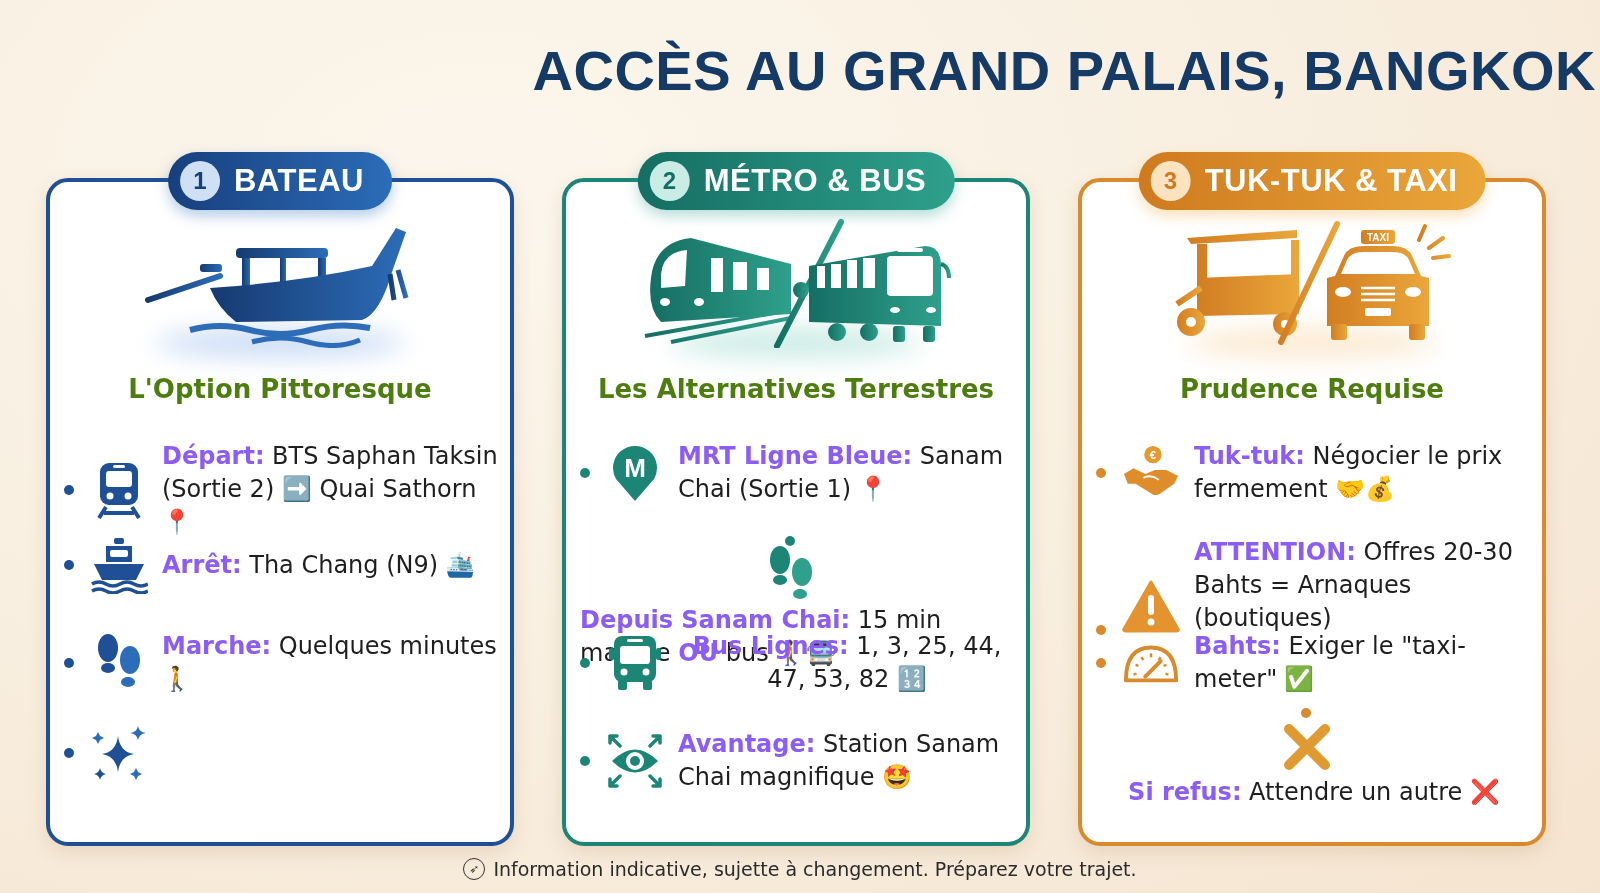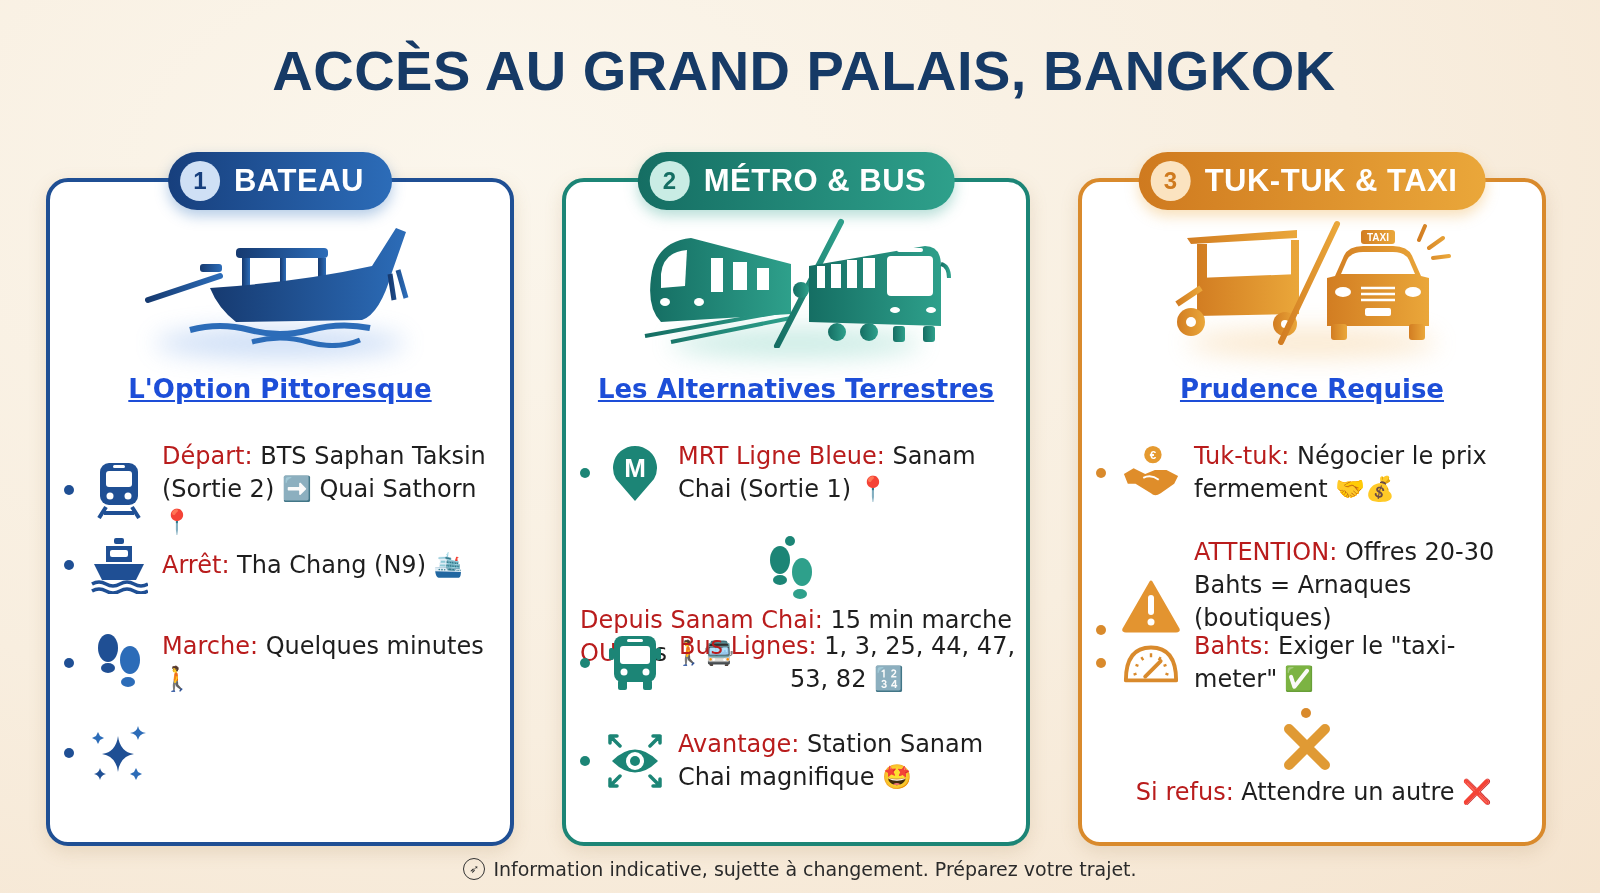--- a/index.html
+++ b/index.html
@@ -5,21 +5,21 @@
   * { box-sizing: border-box; margin: 0; padding: 0; }
   html, body { width: 1600px; height: 893px; overflow: hidden; }
   body {
     font-family: "DejaVu Sans", "Liberation Sans", sans-serif;
     background: radial-gradient(ellipse at 30% 20%, #fbf6ec 0%, #f8eedf 55%, #f5e4cf 100%);
     position: relative;
     color: #1a1a1a;
   }
   .title {
     position: absolute; left: 0; right: 4px; top: 38px;
-    text-align: center;
+    text-align: right;
     font-family: "Liberation Sans", sans-serif;
     font-weight: 700;
     font-size: 56px;
     letter-spacing: 0.5px;
     color: #163a66;
     margin-left: 12px;
   }
   .card {
     position: absolute; top: 178px; width: 468px; height: 668px;
     background: #fff;
@@ -60,34 +60,34 @@
     content: ""; position: absolute; left: 40px; right: 40px; bottom: 0; height: 30px;
     border-radius: 50%; filter: blur(12px); opacity: 0.35; z-index: 0;
   }
   .c1 .hero::after { background: #6fa0e6; }
   .c2 .hero::after { background: #6bc9b5; }
   .c3 .hero::after { background: #f3c27a; }
   .hero svg { position: relative; z-index: 1; }
 
   .subtitle {
     position: absolute; top: 192px; left: 0; right: 0; text-align: center;
-    font-weight: 700; font-size: 26px; color: #1d4ed8; text-decoration: underline;
+    font-weight: 700; font-size: 26px; color: #4d7c0f;
   }
   .items { position: absolute; top: 258px; left: 14px; right: 10px; }
   .item {
     position: absolute; left: 0; right: 0;
     display: flex; align-items: center;
   }
   .bullet { width: 10px; height: 10px; border-radius: 50%; flex: 0 0 auto; margin-right: 16px; }
   .c1 .bullet { background: #1f4f94; }
   .c2 .bullet { background: #1c8576; }
   .c3 .bullet { background: #d98a2c; }
   .icon { width: 58px; height: 58px; flex: 0 0 auto; margin-right: 14px; display: flex; align-items: center; justify-content: center; }
   .text { font-size: 24px; line-height: 33px; color: #1e1e1e; }
-  .text b { font-weight: 400; color: #b91c1c; }
+  .text b { font-weight: 700; color: #8b5cf6; }
   .emoji { font-family: "DejaVu Sans", sans-serif; }
 
   .footer {
     position: absolute; left: 0; right: 0; top: 858px; text-align: center;
     font-size: 19px; color: #2a2a2a;
     display: flex; justify-content: center; align-items: center; gap: 8px;
   }
   .footer .compass {
     width: 22px; height: 22px; border: 1.6px solid #333; border-radius: 50%;
     display: inline-flex; align-items: center; justify-content: center; font-size: 12px;

